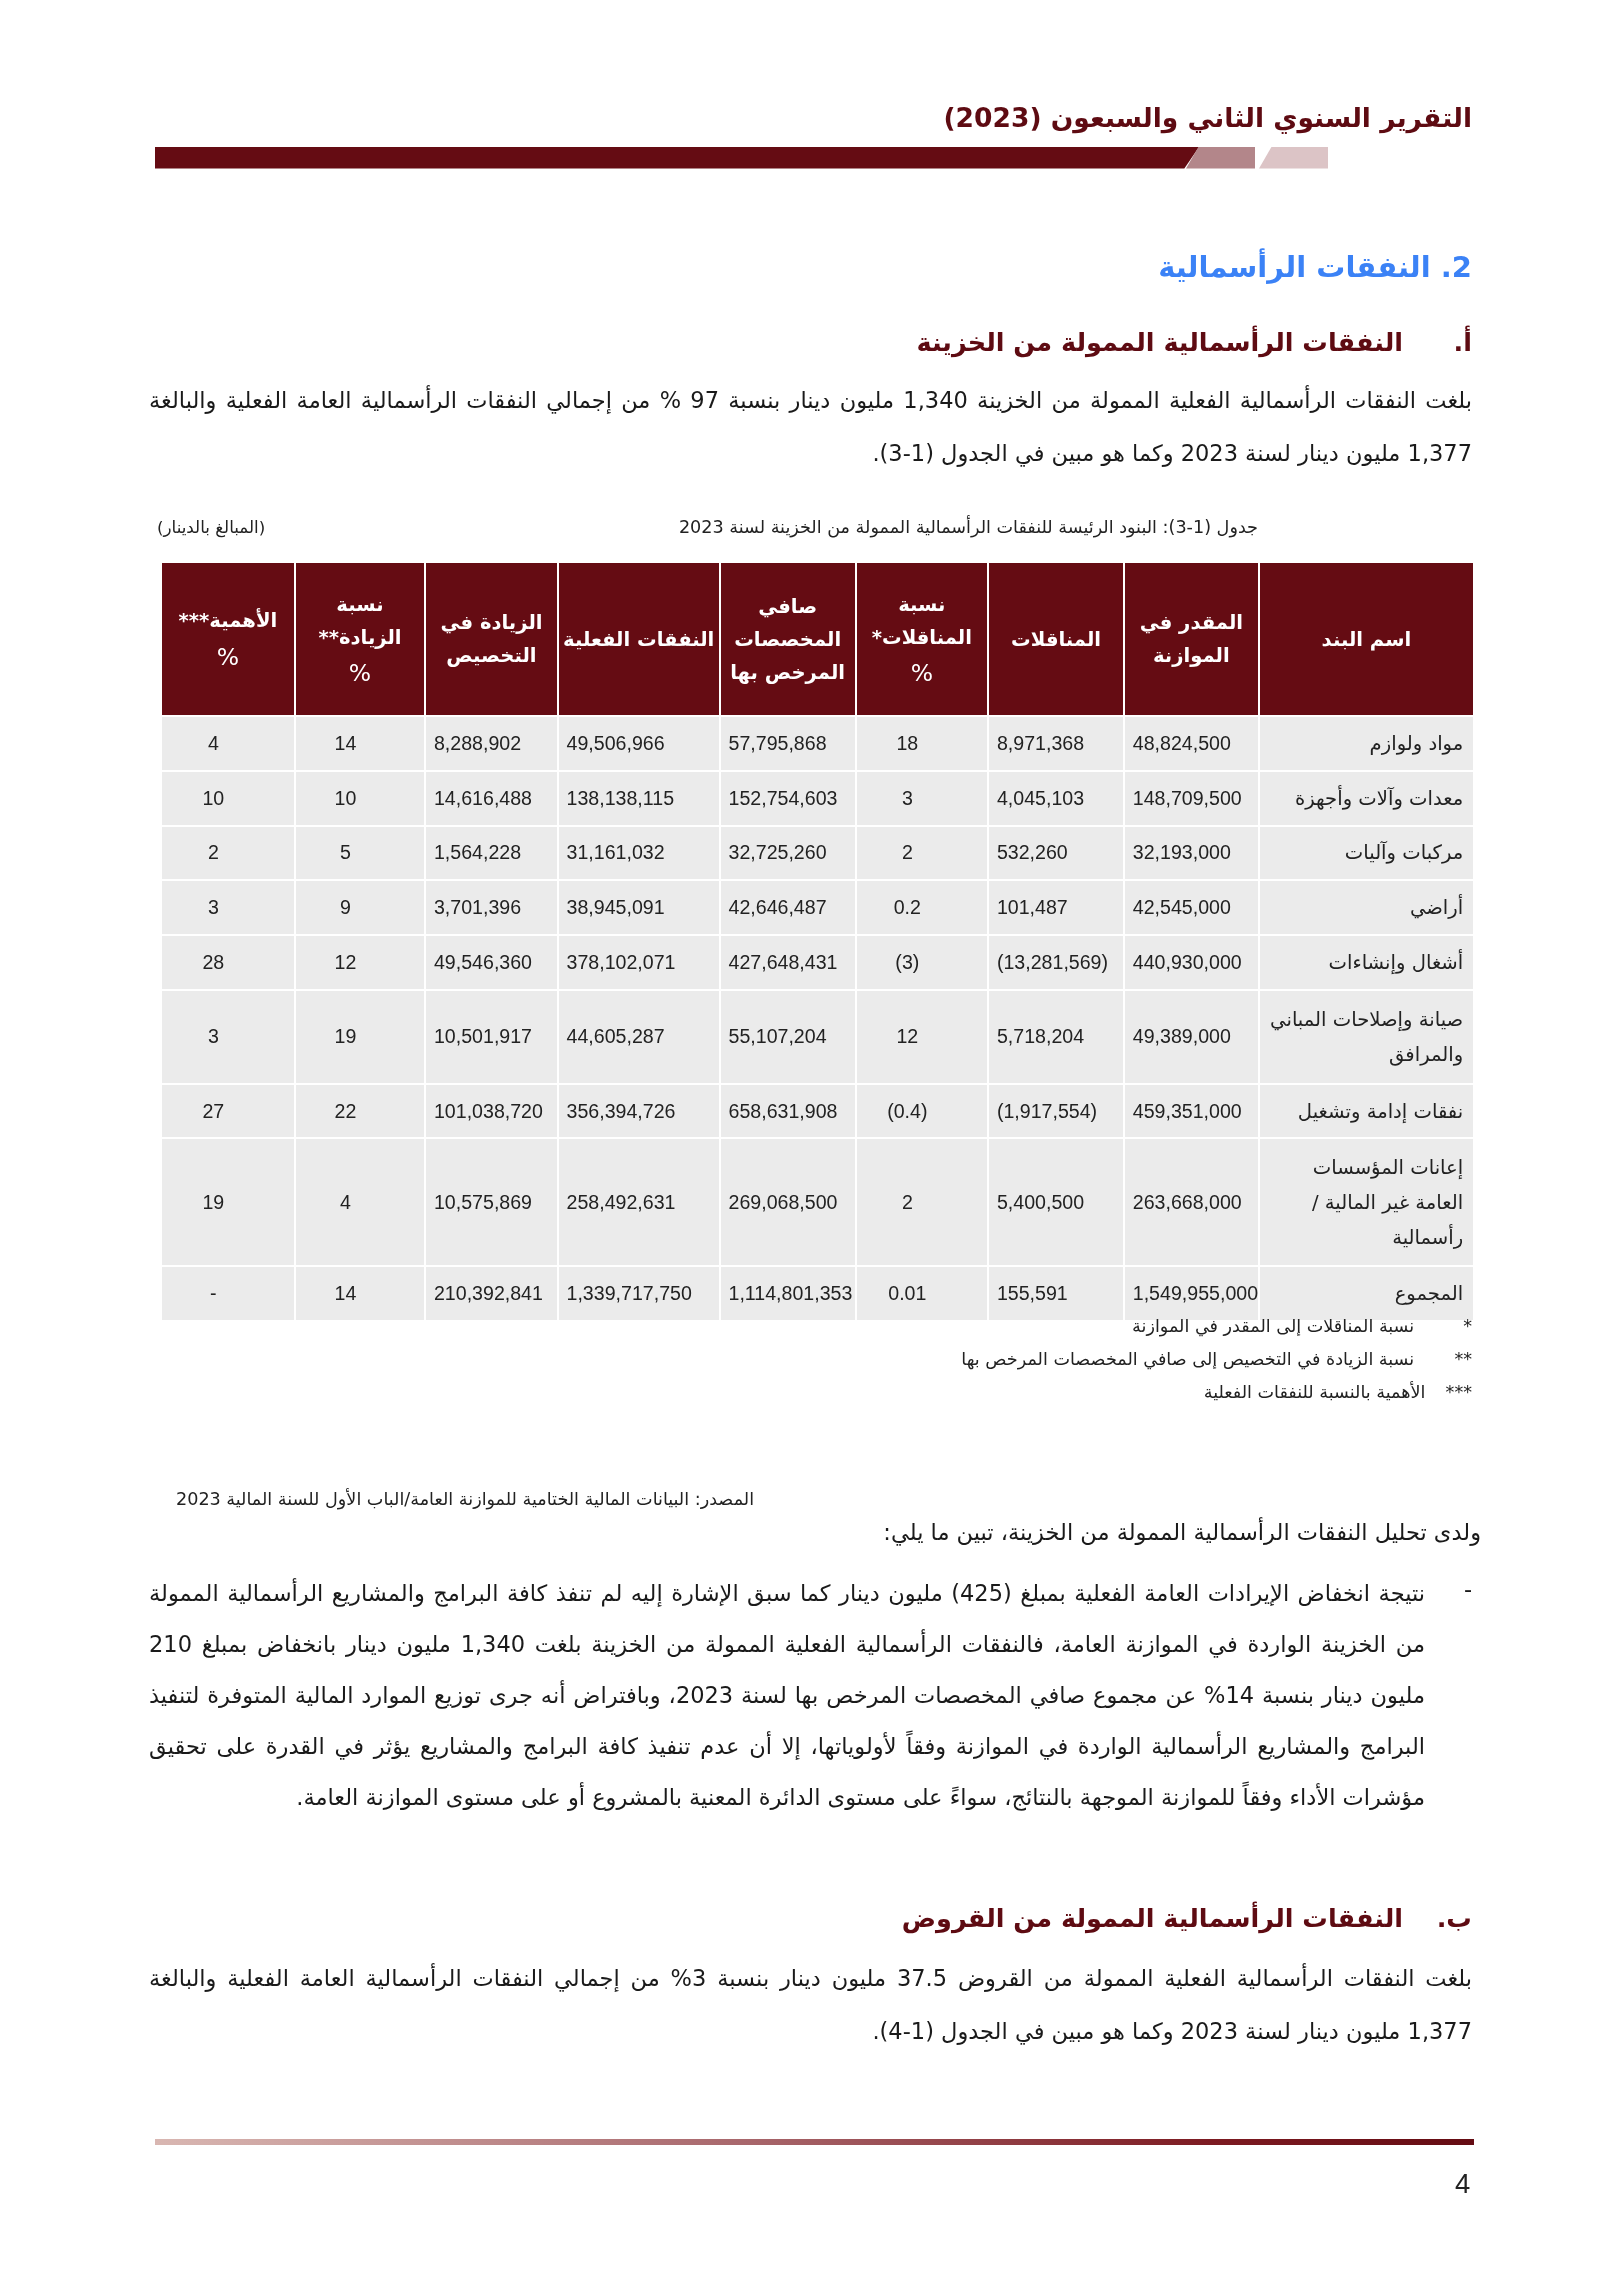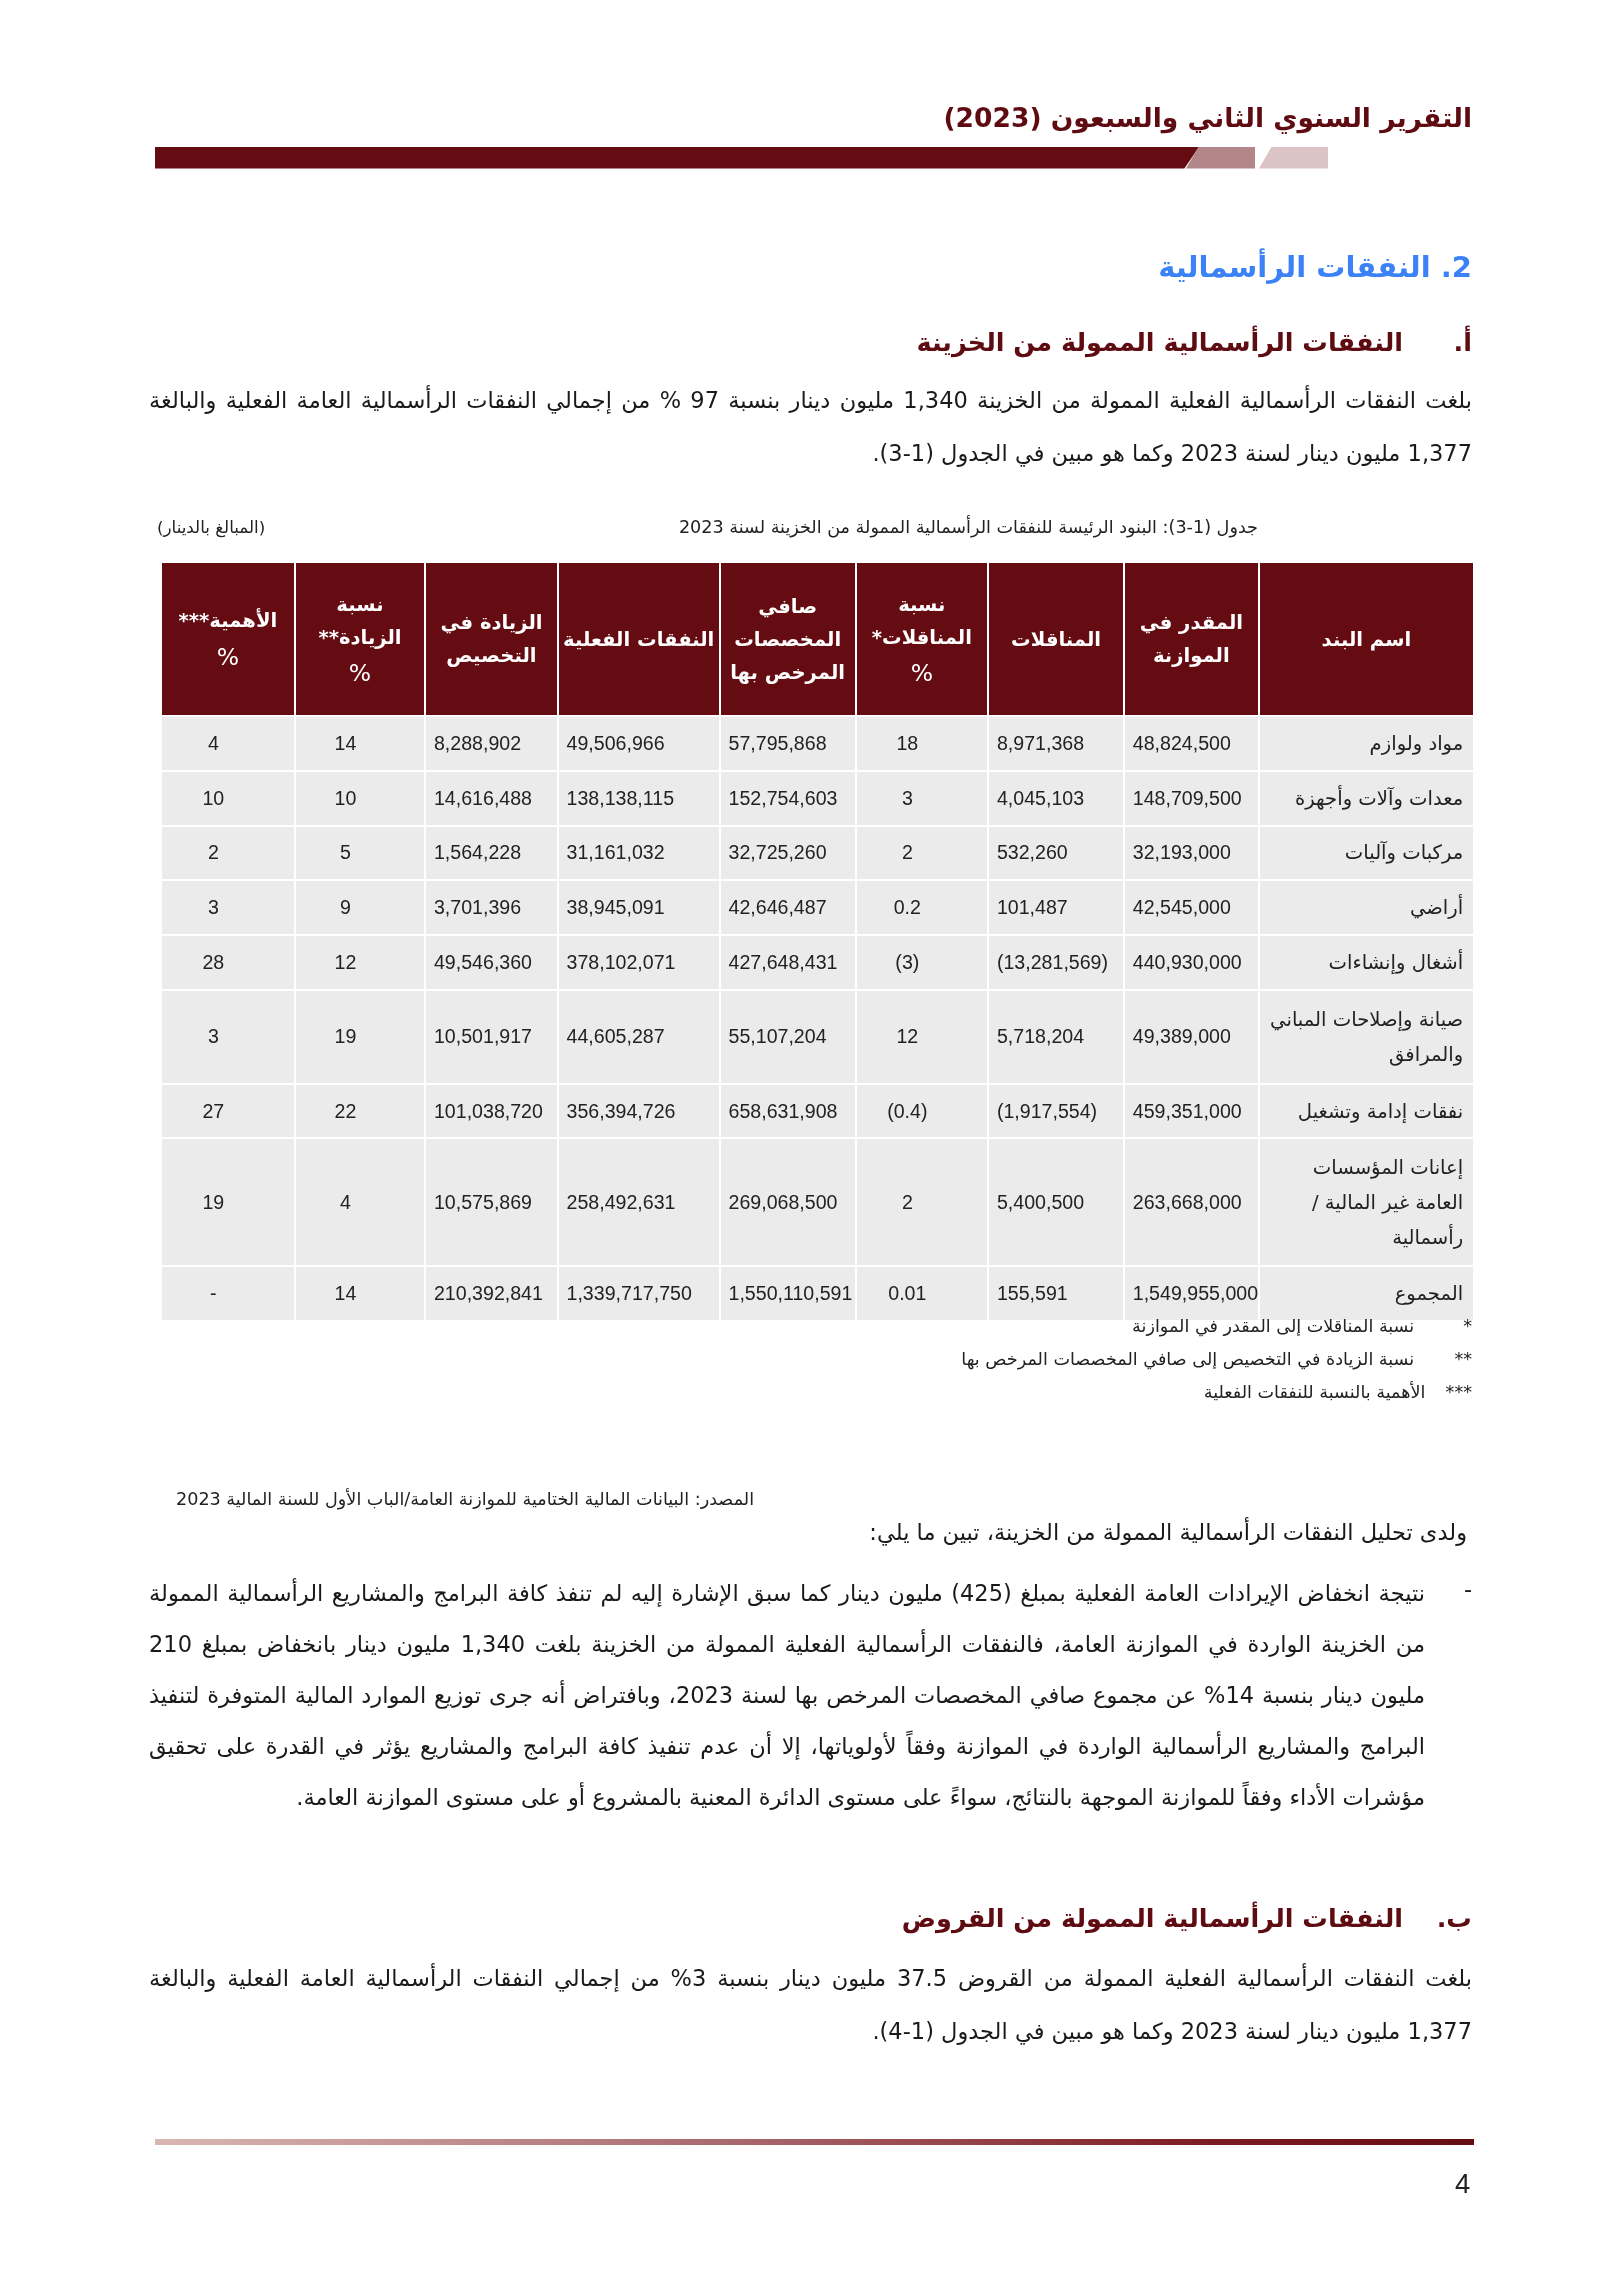--- a/index.html
+++ b/index.html
@@ -65,21 +65,21 @@
     }
     .tbl td.pctcell { text-align: center; padding-left: 0; padding-right: 29px; }
     .tbl tr.r1 td { height: 45px; }
     .tbl tr.r2 td { height: 84px; }
     .tbl tr.r3 td { height: 118px; }
 
     .notes { right: 149px; top: 1310px; direction: rtl; font-size: 17.6px; line-height: 33px; color: #222; }
     .notes .star { display: inline-block; width: 41px; text-align: right; }
     .source { left: 176px; top: 1449px; direction: rtl; font-size: 17.6px; white-space: nowrap; color: #222; margin-top: 40px; }
 
-    .lead { right: 154px; top: 1519px; direction: rtl; font-size: 22.5px; color: #1a1a1a; white-space: nowrap; }
+    .lead { right: 140px; top: 1519px; direction: rtl; font-size: 22.5px; color: #1a1a1a; white-space: nowrap; }
     .bullet-dash { right: 149px; top: 1576px; font-size: 22.5px; }
     .bullet-text {
       right: 196px; top: 1568px; width: 1276px; direction: rtl; text-align: justify; text-align-last: right;
       font-size: 22.5px; line-height: 51px;
     }
 
     .footer-bar {
       left: 155px; top: 2139px; width: 1319px; height: 5.9px;
       background: linear-gradient(to right, #d9b7b2, #a8666b 45%, #7d1b22 80%, #650c13);
     }
@@ -216,21 +216,21 @@
         <td>258,492,631</td>
         <td>10,575,869</td>
         <td class="pctcell">4</td>
         <td class="pctcell">19</td>
       </tr>
       <tr class="r1">
         <td class="name">المجموع</td>
         <td>1,549,955,000</td>
         <td>155,591</td>
         <td class="pctcell">0.01</td>
-        <td>1,550,110,591</td>
+        <td>1,114,801,353</td>
         <td>1,339,717,750</td>
         <td>210,392,841</td>
         <td class="pctcell">14</td>
         <td class="pctcell">-</td>
       </tr>
     </tbody>
 </table>
 
 <div class="abs notes">
   <div><span class="star">*</span>&nbsp;&nbsp;&nbsp;<span>نسبة المناقلات إلى المقدر في الموازنة</span></div>

